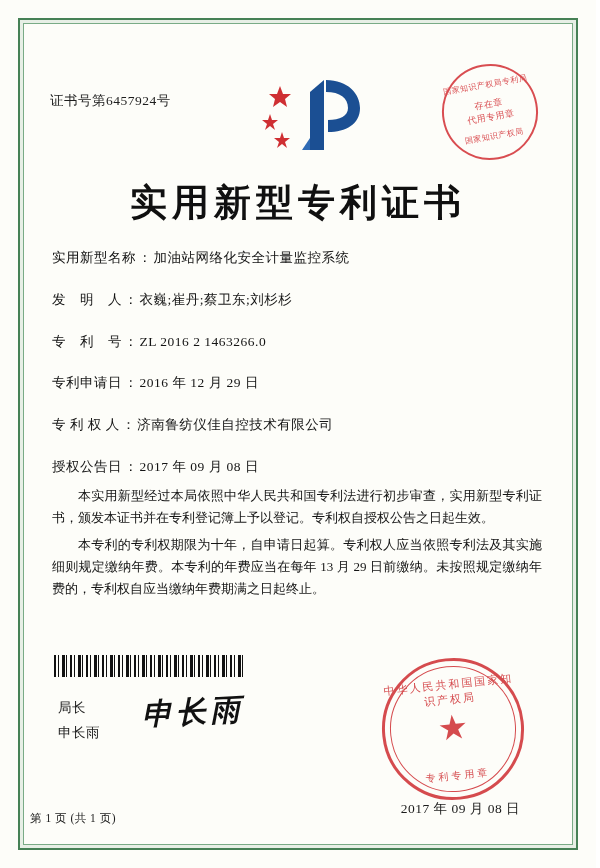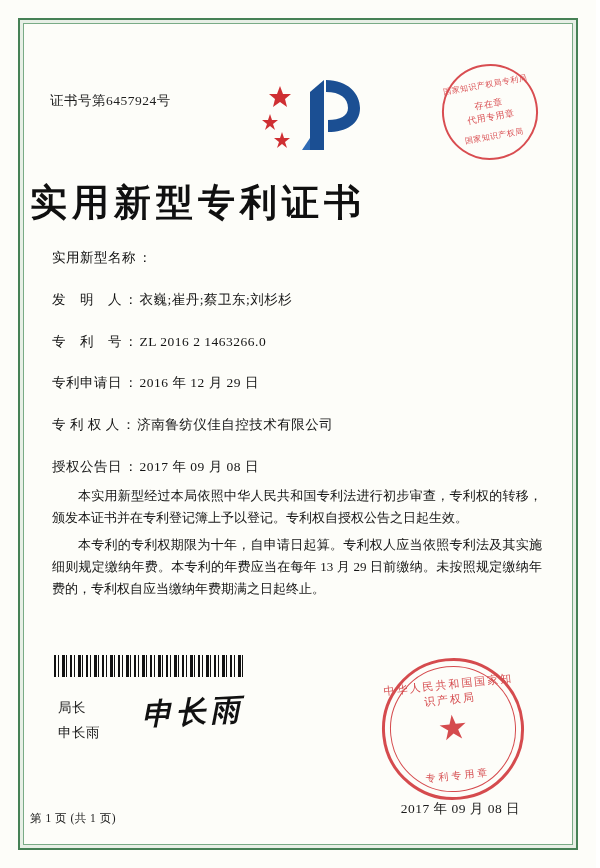--- a/index.html
+++ b/index.html
@@ -102,20 +102,21 @@
   .top-seal .sl2 { top: 33px; font-size: 9px; }
   .top-seal .sl3 { top: 46px; font-size: 9px; }
   .top-seal .sl4 { top: 66px; }
 
   
   .title {
     position: absolute;
     left: 0;
     right: 0;
     top: 148px;
+    text-align: center;
     font-size: 37px;
     font-weight: bold;
     letter-spacing: 5px;
     color: #101010;
     font-family: "DejaVu Serif", "Liberation Serif", serif;
   }
 
   
   .fields {
     position: absolute;
@@ -284,20 +285,21 @@
       <div class="seal-line sl3">代用专用章</div>
       <div class="seal-line sl4">国家知识产权局</div>
     </div>
 
     <div class="title">实用新型专利证书</div>
 
     <div class="fields">
       <div class="field-row">
         <span class="field-label">实用新型名称</span>
         <span class="field-sep">：</span>
+        <span class="field-value">加油站网络化安全计量监控系统</span>
       </div>
       <div class="field-row">
         <span class="field-label">发　明　人</span>
         <span class="field-sep">：</span>
         <span class="field-value">衣巍;崔丹;蔡卫东;刘杉杉</span>
       </div>
       <div class="field-row">
         <span class="field-label">专　利　号</span>
         <span class="field-sep">：</span>
         <span class="field-value">ZL 2016 2 1463266.0</span>
@@ -313,21 +315,21 @@
         <span class="field-value">济南鲁纺仪佳自控技术有限公司</span>
       </div>
       <div class="field-row">
         <span class="field-label">授权公告日</span>
         <span class="field-sep">：</span>
         <span class="field-value">2017 年 09 月 08 日</span>
       </div>
     </div>
 
     <div class="body-text">
-      <p>本实用新型经过本局依照中华人民共和国专利法进行初步审查，专利权的转移，颁发本证书并在专利登记簿上予以登记。专利权自授权公告之日起生效。</p>
+      <p>本实用新型经过本局依照中华人民共和国专利法进行初步审查，实用新型专利证书，颁发本证书并在专利登记簿上予以登记。专利权自授权公告之日起生效。</p>
       <p>本专利的专利权期限为十年，自申请日起算。专利权人应当依照专利法及其实施细则规定缴纳年费。本专利的年费应当在每年 13 月 29 日前缴纳。未按照规定缴纳年费的，专利权自应当缴纳年费期满之日起终止。</p>
     </div>
 
     <div class="barcode"></div>
 
     <div class="sign-block">
       <div>局长</div>
       <div>申长雨</div>
     </div>
 

